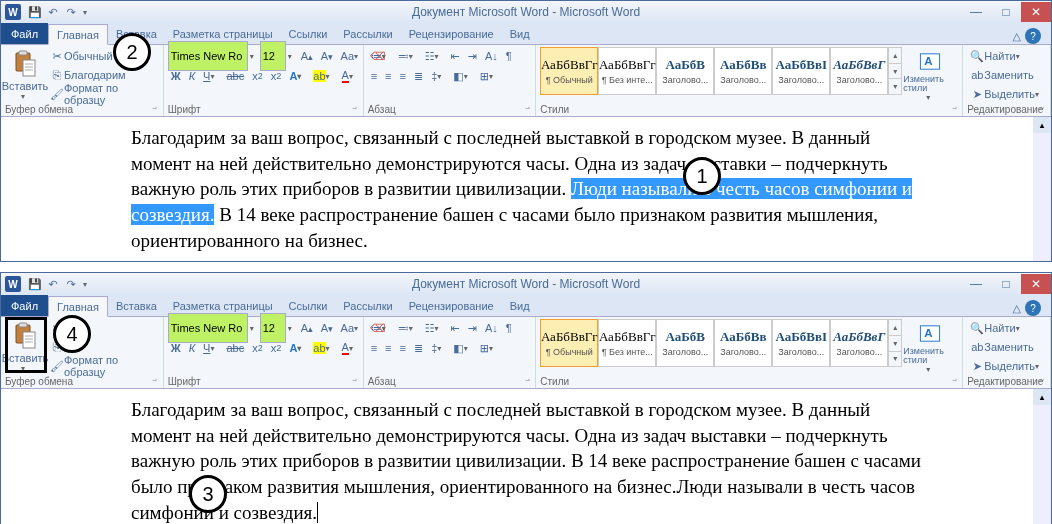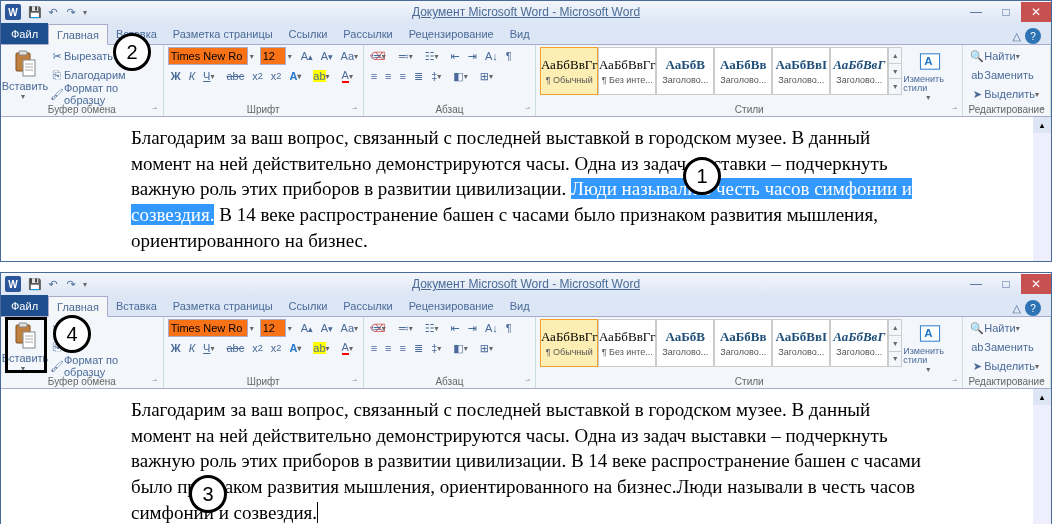--- a/index.html
+++ b/index.html
@@ -4,43 +4,43 @@
 <style>
   * { box-sizing: border-box; margin: 0; padding: 0; }
   body { font-family: "Segoe UI", Tahoma, sans-serif; font-size: 11px; background: #fff; width: 1052px; }
   
   .word-window { border: 1px solid #4a6b99; width: 1052px; background: #fff; margin-bottom: 10px; }
   
   .titlebar { height: 22px; background: linear-gradient(#f3f6fb,#dce6f4); display: flex; align-items: center; position: relative; }
   .word-icon { width: 16px; height: 16px; margin: 0 4px; background: #2b579a; color: #fff; font-size: 10px; font-weight: bold; display: flex; align-items: center; justify-content: center; border-radius: 2px; }
   .qat { display: flex; gap: 2px; margin-left: 2px; }
   .qat-btn { width: 16px; height: 16px; display: flex; align-items: center; justify-content: center; color: #4a6b99; }
-  .title-text { position: absolute; left: 50%; transform: translateX(-50%); color: #4a6b99; font-size: 12px; text-decoration: underline; }
+  .title-text { position: absolute; left: 50%; transform: translateX(-50%); color: #4a6b99; font-size: 12px; }
   .winbtns { margin-left: auto; display: flex; }
   .winbtn { width: 30px; height: 20px; display: flex; align-items: center; justify-content: center; font-size: 12px; color: #4a6b99; }
   .winbtn.close { background: #c75050; color: #fff; }
   
   .tabs-row { height: 22px; background: #dce6f4; display: flex; align-items: flex-end; border-bottom: 1px solid #aac; position: relative; }
   .file-tab { height: 21px; padding: 0 10px; background: #1e4e8e; color: #fff; display: flex; align-items: center; font-size: 11px; }
   .tab { height: 21px; padding: 0 8px; display: flex; align-items: center; color: #4a6b99; font-size: 11px; cursor: pointer; }
   .tab.active { background: #f5f6f7; border: 1px solid #aac; border-bottom: 1px solid #f5f6f7; position: relative; top: 1px; }
   .help-icon { margin-left: auto; margin-right: 6px; width: 16px; height: 16px; border-radius: 50%; background: #2e74b5; color: #fff; font-size: 10px; display: flex; align-items: center; justify-content: center; }
   
   .ribbon { height: 72px; background: #f3f6fb; display: flex; border-bottom: 1px solid #aac; }
   .group { border-right: 1px solid #cdd; padding: 2px 4px 0 4px; display: flex; flex-direction: column; position: relative; }
   .group-body { flex: 1; display: flex; align-items: flex-start; gap: 2px; }
-  .group-label { font-size: 10px; color: #666; text-align: center; padding: 1px 0; position: relative; }
+  .group-label { font-size: 10px; color: #666; padding: 1px 0; position: relative; }
   .group-label::after { content: "⌐"; position: absolute; right: 2px; font-size: 8px; color: #888; transform: rotate(180deg); }
   .big-btn { display: flex; flex-direction: column; align-items: center; width: 40px; height: 56px; padding-top: 2px; border: 1px solid transparent; }
   .big-btn-text { font-size: 11px; color: #4a6b99; margin-top: 2px; }
   .small-rows { display: flex; flex-direction: column; gap: 1px; }
   .small-row { display: flex; align-items: center; height: 18px; gap: 2px; }
   .small-btn { height: 18px; display: flex; align-items: center; padding: 0 2px; border: 1px solid transparent; font-size: 11px; color: #4a6b99; }
   .mini-icon { width: 14px; height: 14px; display: flex; align-items: center; justify-content: center; font-size: 11px; }
-  .font-combo { height: 18px; border: 1px solid #aac; background: #f97316; font-size: 11px; padding: 0 2px; }
+  .font-combo { height: 30px; border: 1px solid #aac; background: #bef264; font-size: 11px; padding: 0 2px; }
   .font-name { width: 80px; }
   .font-size { width: 26px; }
   .dd { width: 8px; font-size: 8px; color: #666; }
   
   .styles-group .group-body { gap: 0; }
   .style-box { width: 58px; height: 48px; border: 1px solid #ccc; display: flex; flex-direction: column; align-items: center; justify-content: center; font-size: 10px; background: #fff; }
   .style-box.active { border: 1px solid #f0a030; background: #fdeeb3; }
   .style-preview { font-family: "Times New Roman", serif; font-size: 13px; }
   .style-preview.head { color: #1f4e79; font-weight: bold; }
   .style-name { font-size: 9px; color: #555; margin-top: 2px; overflow: hidden; white-space: nowrap; max-width: 54px; }
@@ -107,21 +107,21 @@
             <line x1="12" y1="17" x2="20" y2="17" stroke="#aaa"></line>
             <line x1="12" y1="20" x2="20" y2="20" stroke="#aaa"></line>
           </svg>
           <div class="big-btn-text">Вставить</div>
           <span class="dd">▾</span>
         </div>
         <div class="small-rows">
           <div class="small-row">
               <div class="small-btn">
                 <span class="mini-icon">✂</span>
-                <span>Вырезать</span>
+                <span>Обычный</span>
               </div>
             </div>
           <div class="small-row">
               <div class="small-btn">
                 <span class="mini-icon">⎘</span>
                 <span>Благодарим</span>
               </div>
             </div>
           <div class="small-row">
               <div class="small-btn">

